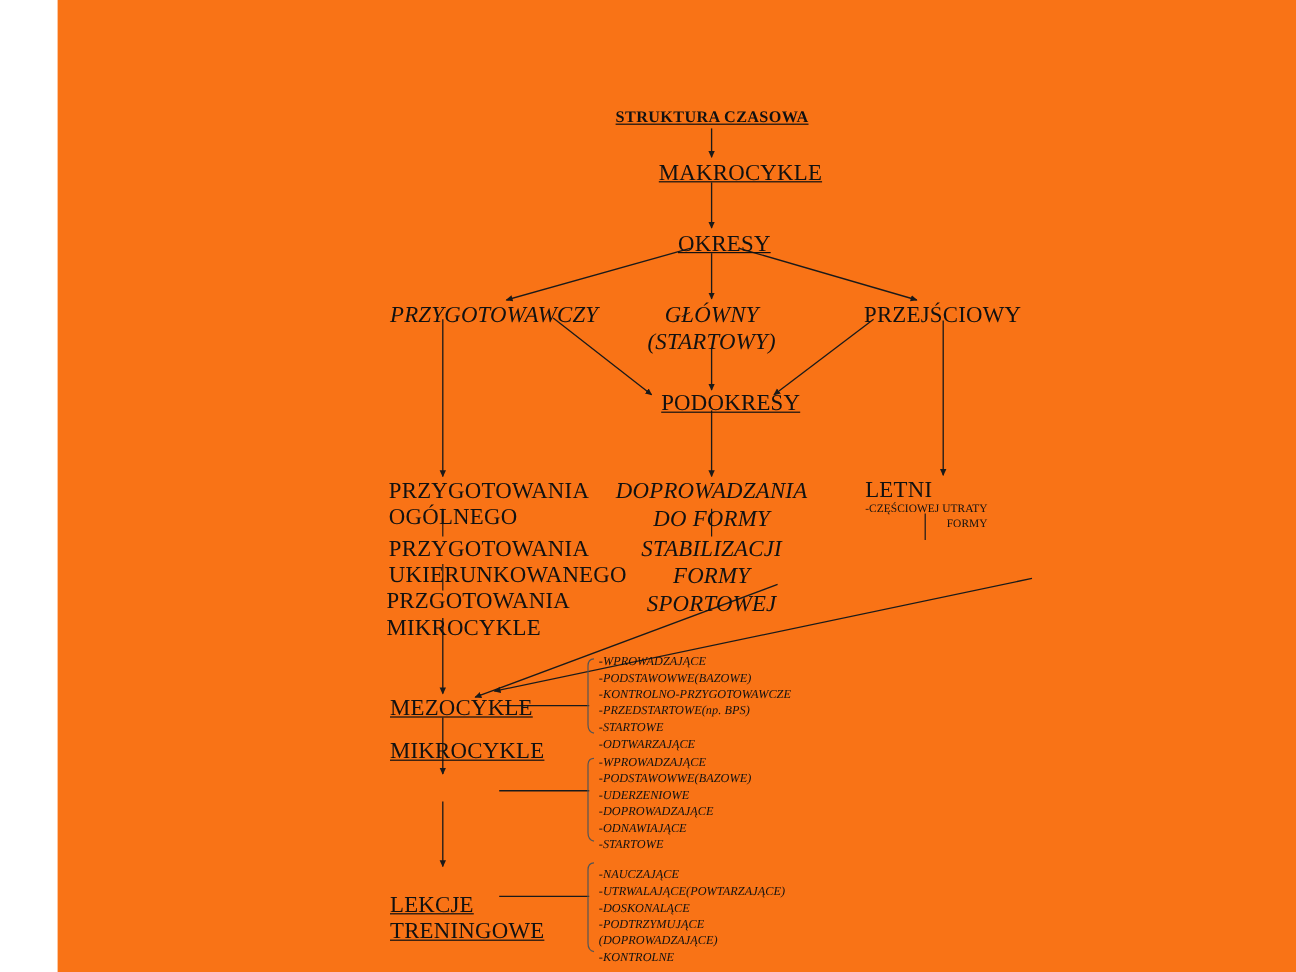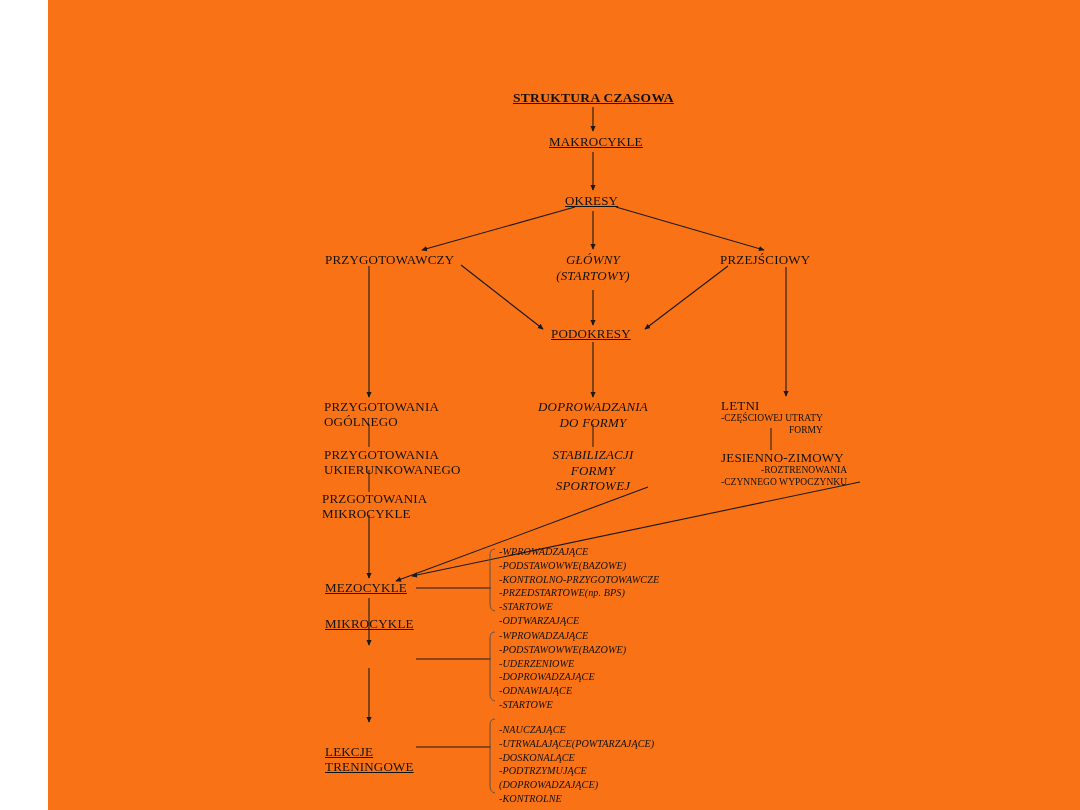--- a/index.html
+++ b/index.html
@@ -31,21 +31,21 @@
     white-space: nowrap;
     line-height: 1.18;
   }
   .t-title {
     font-size: 13.5px;
     font-weight: bold;
     letter-spacing: 0.3px;
     text-decoration: underline;
   }
   .t-main {
-    font-size: 13px;
+    font-size: 19px;
     letter-spacing: 0.2px;
   }
   .t-underline {
     text-decoration: underline;
   }
   .t-small {
     font-size: 9.5px;
     letter-spacing: 0.05px;
     text-align: right;
   }
@@ -119,21 +119,21 @@
     <line x1="368" y1="747" x2="443" y2="747" stroke="#1a1a1a" stroke-width="1.2"></line>
     <path d="M 447 719 Q 442 719 442 725 L 442 786 Q 442 792 447 793" fill="none" stroke="#555555" stroke-width="1"></path>
   </svg>
 
   <div class="node t-title" style="left:465px; top:90px;">STRUKTURA CZASOWA</div>
 
   <div class="node t-main t-underline" style="left:501px; top:134px;">MAKROCYKLE</div>
 
   <div class="node t-main t-underline" style="left:517px; top:193px;">OKRESY</div>
 
-  <div class="node t-main" style="left:277px; top:252px;">PRZYGOTOWAWCZY</div>
+  <div class="node t-main" style="left:277px; top:252px;font-style:italic;">PRZYGOTOWAWCZY</div>
 
   <div class="node-center-wrap t-main" style="left:470px; top:252px; width:150px;">
     <div>GŁÓWNY</div>
     <div>(STARTOWY)</div>
   </div>
 
   <div class="node t-main" style="left:672px; top:252px;">PRZEJŚCIOWY</div>
 
   <div class="node t-main t-underline" style="left:503px; top:326px;">PODOKRESY</div>
 
@@ -162,25 +162,20 @@
     <div>FORMY</div>
     <div>SPORTOWEJ</div>
   </div>
 
   <div class="node" style="left:673px; top:398px;">
     <div class="t-main">LETNI</div>
     <div class="t-small">-CZĘŚCIOWEJ UTRATY</div>
     <div class="t-small">FORMY</div>
   </div>
 
-  <div class="node" style="left:673px; top:450px;">
-    <div class="t-main">JESIENNO-ZIMOWY</div>
-    <div class="t-small">-ROZTRENOWANIA</div>
-    <div class="t-small">-CZYNNEGO WYPOCZYNKU</div>
-  </div>
 
   <div class="node t-main t-underline" style="left:277px; top:580px;">MEZOCYKLE</div>
 
   <div class="list-block" style="left:451px; top:545px;">
     <div>-WPROWADZAJĄCE</div>
     <div>-PODSTAWOWWE(BAZOWE)</div>
     <div>-KONTROLNO-PRZYGOTOWAWCZE</div>
     <div>-PRZEDSTARTOWE(np. BPS)</div>
     <div>-STARTOWE</div>
     <div>-ODTWARZAJĄCE</div>

